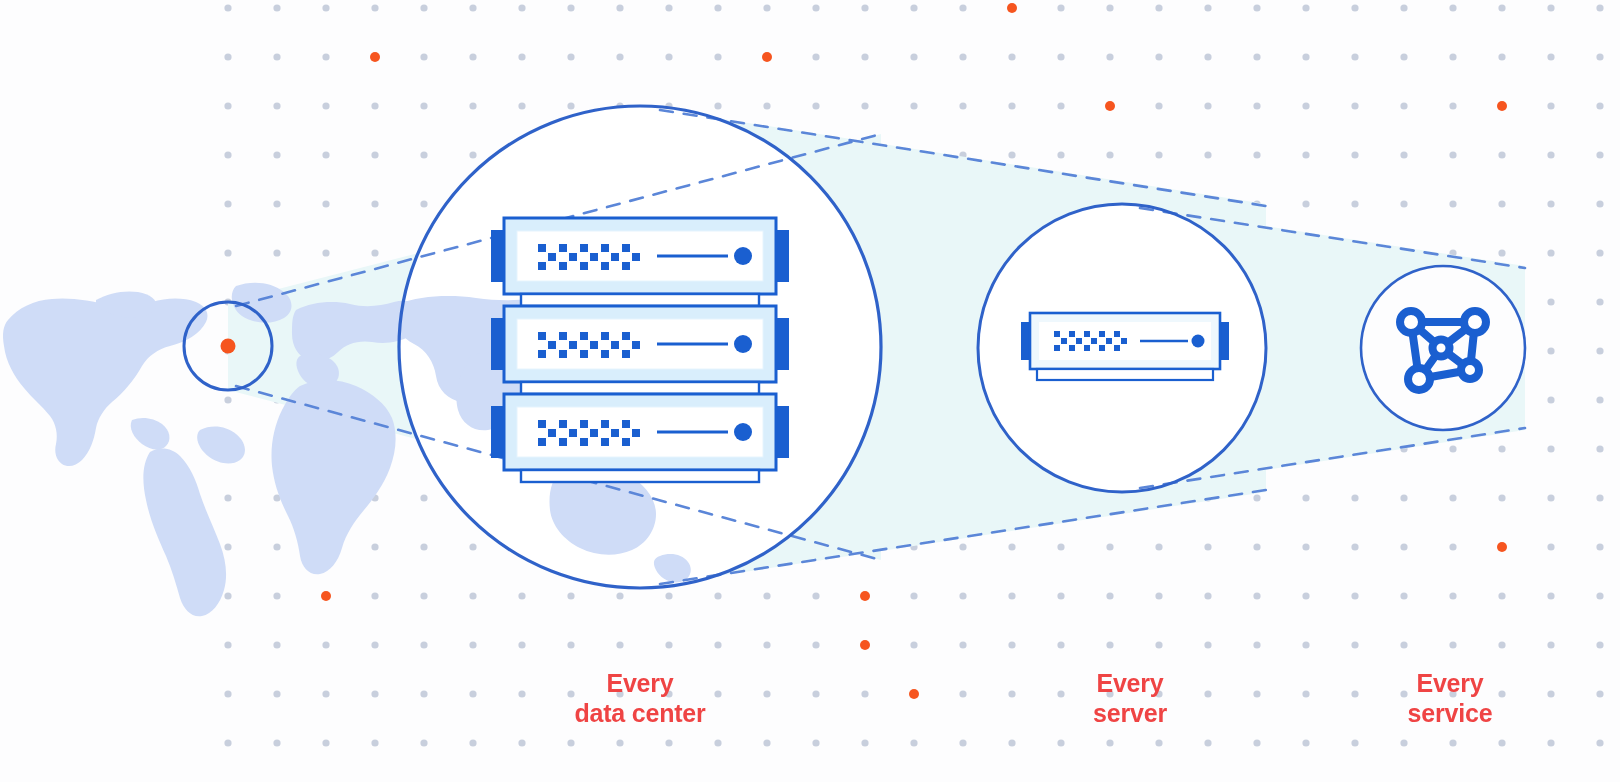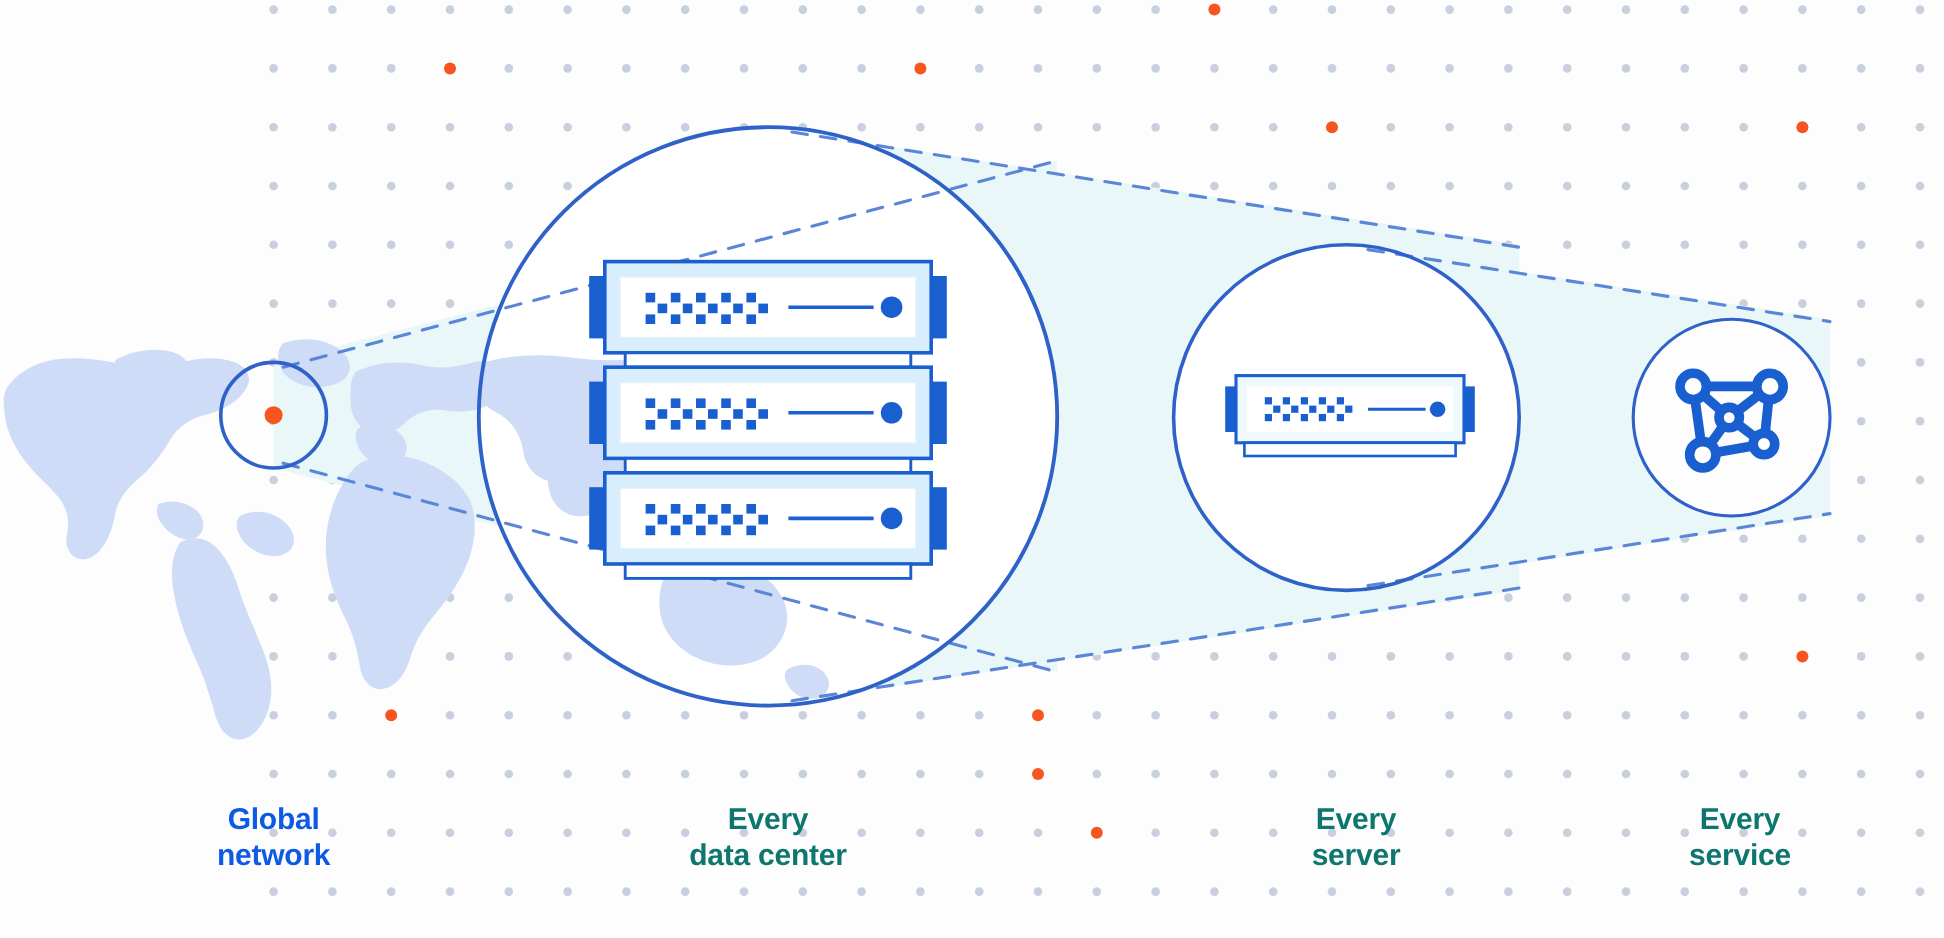--- a/index.html
+++ b/index.html
@@ -16,21 +16,21 @@
   #art{ z-index:2; }
   #labels{ z-index:3; position:absolute; inset:0; }
 
   .label{
     position:absolute;
     text-align:center;
     font-size:25px;
     line-height:30px;
     font-weight:700;
     letter-spacing:-0.2px;
-    color:#0f766e;
+    color:#ef4444;
     white-space:pre-line;
     user-select:none;
   }
   .label.accent{ color:#0d5ae5; }
 </style>
 </head>
 <body>
 
 <div id="stage">
 
@@ -734,22 +734,20 @@
           <circle cx="1441" cy="348" r="8.5" fill="#ffffff" stroke="#1a5fd0" stroke-width="8"></circle>
           <circle cx="1419" cy="379" r="11" fill="#ffffff" stroke="#1a5fd0" stroke-width="8"></circle>
           <circle cx="1470" cy="370" r="9" fill="#ffffff" stroke="#1a5fd0" stroke-width="8"></circle>
         </g>
       </g>
 
     </g>
   </svg>
 
   <div id="labels">
-    <div class="label accent" style="left:168px; top:668px; width:120px;">Global
-network</div>
 
     <div class="label" style="left:520px; top:668px; width:240px;">Every
 data center</div>
 
     <div class="label" style="left:1040px; top:668px; width:180px;">Every
 server</div>
 
     <div class="label" style="left:1360px; top:668px; width:180px;">Every
 service</div>
   </div>

